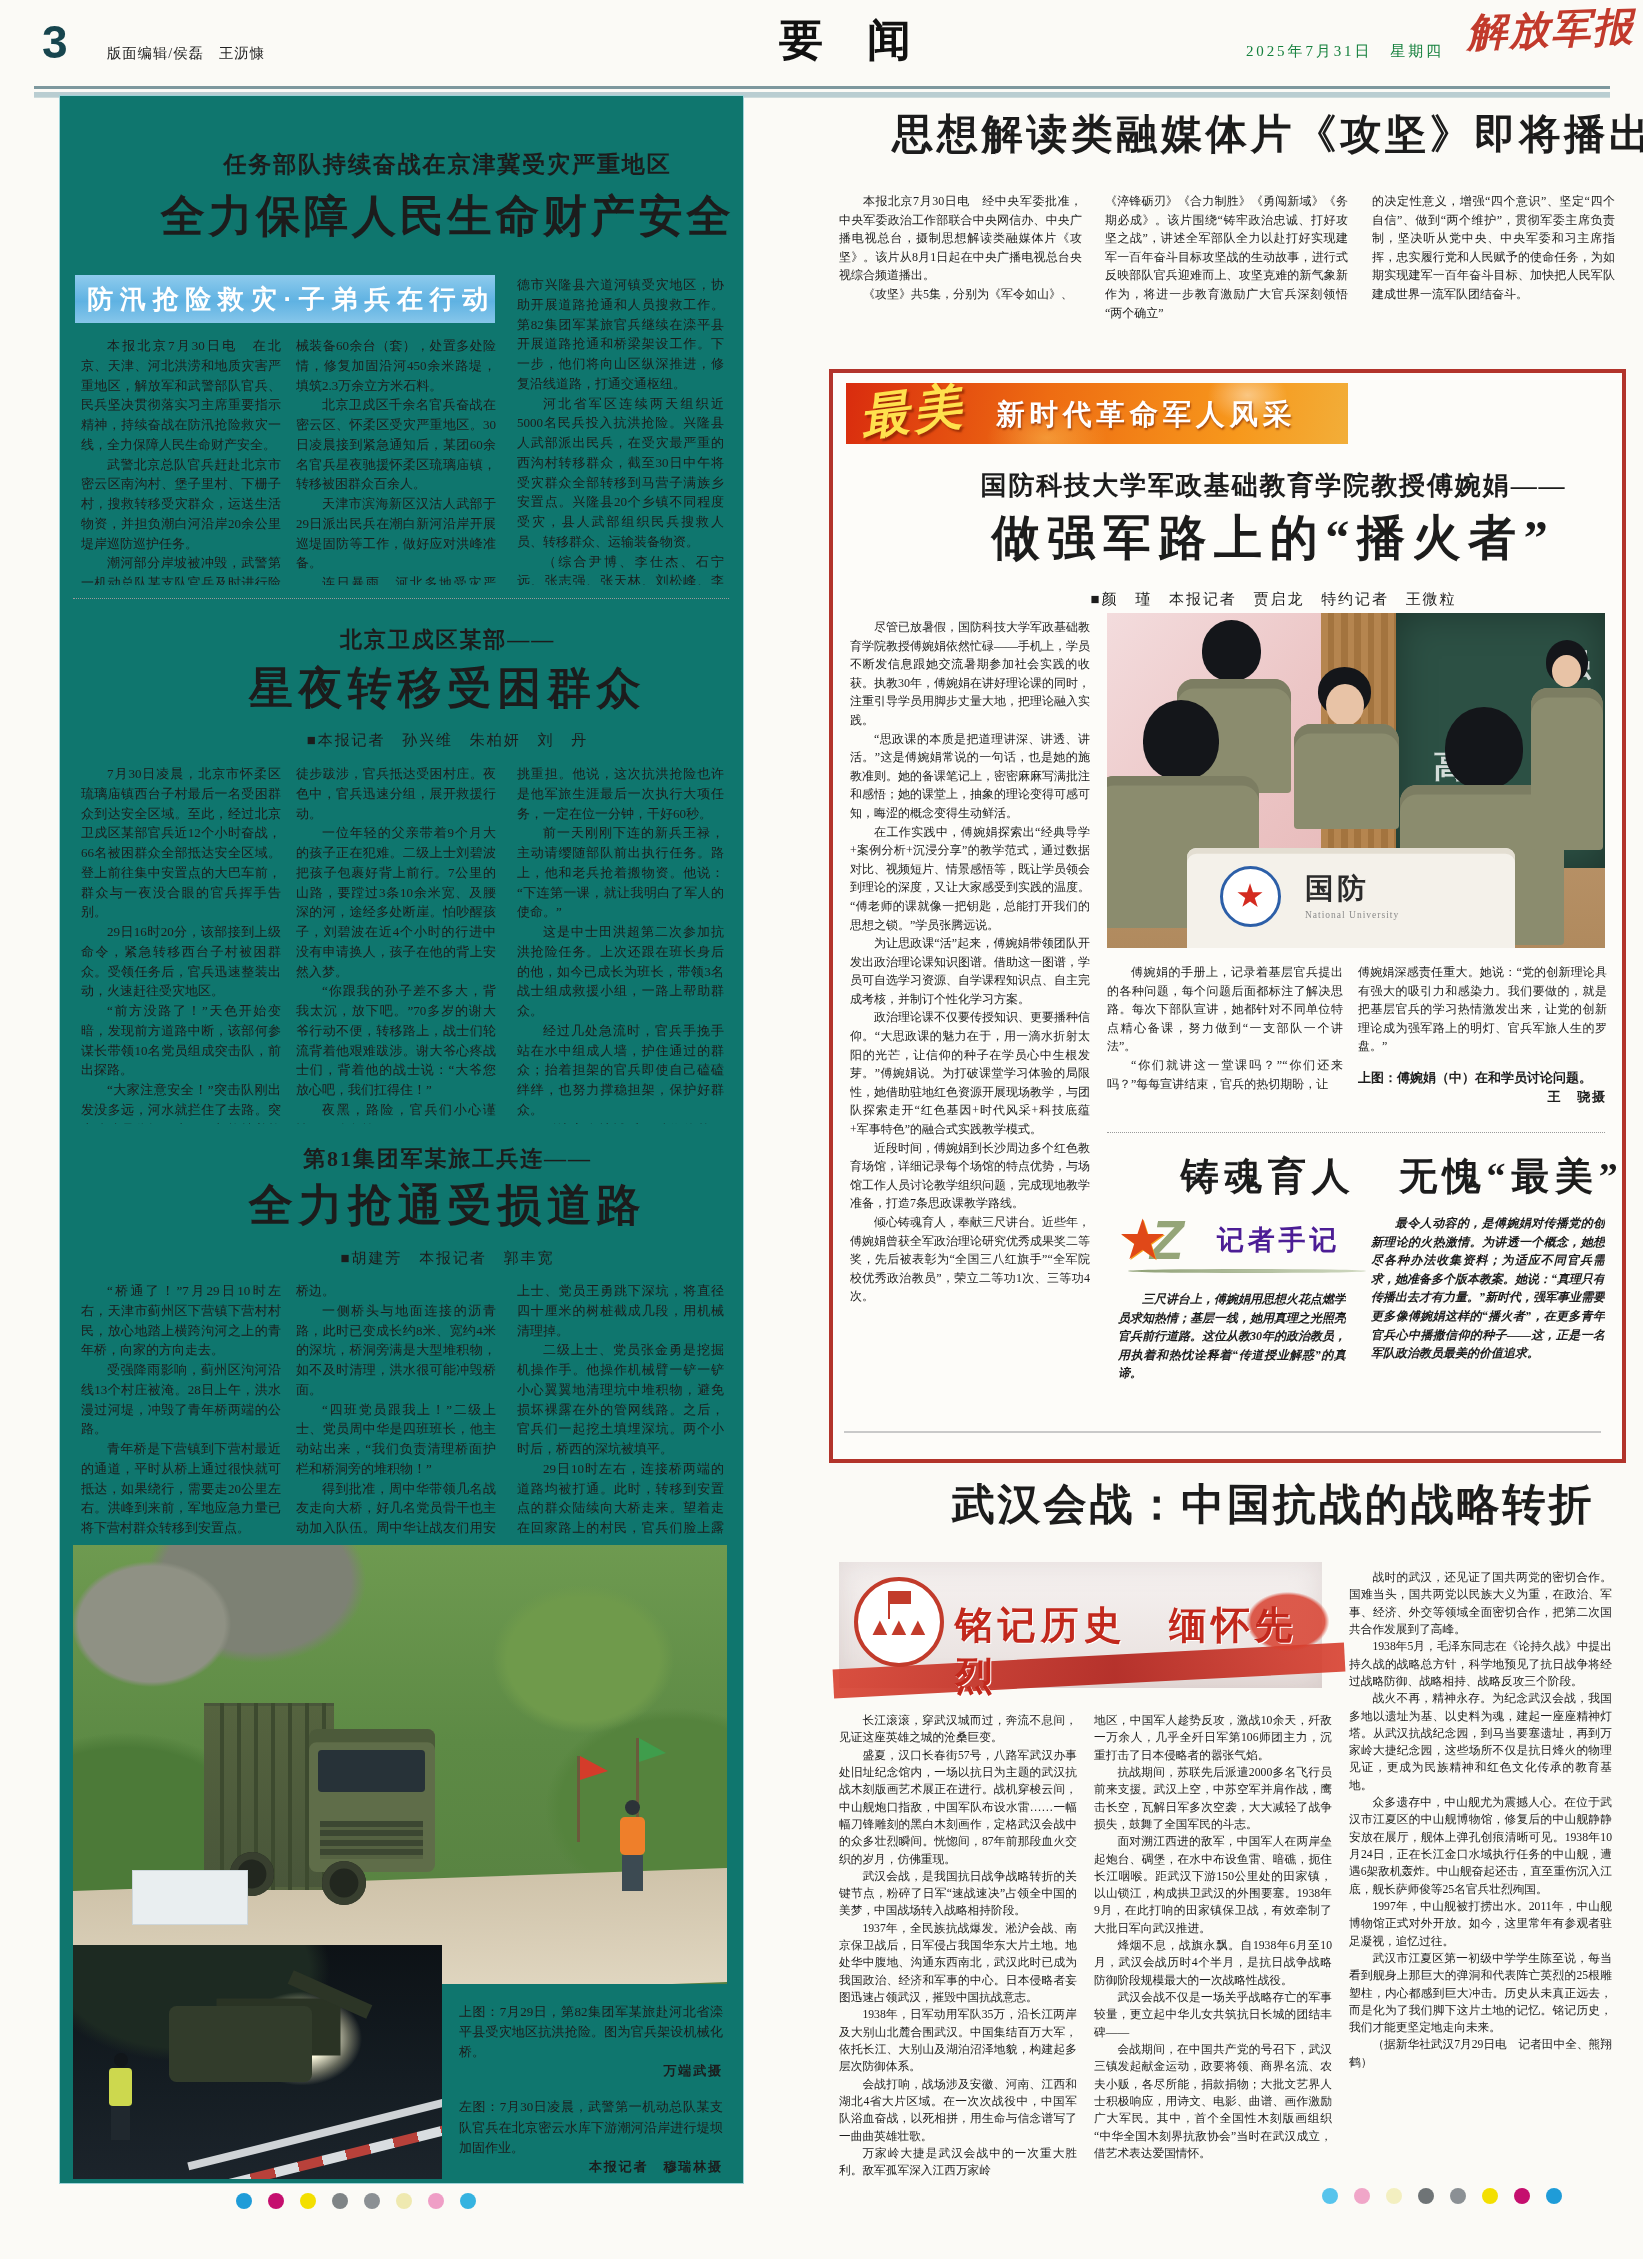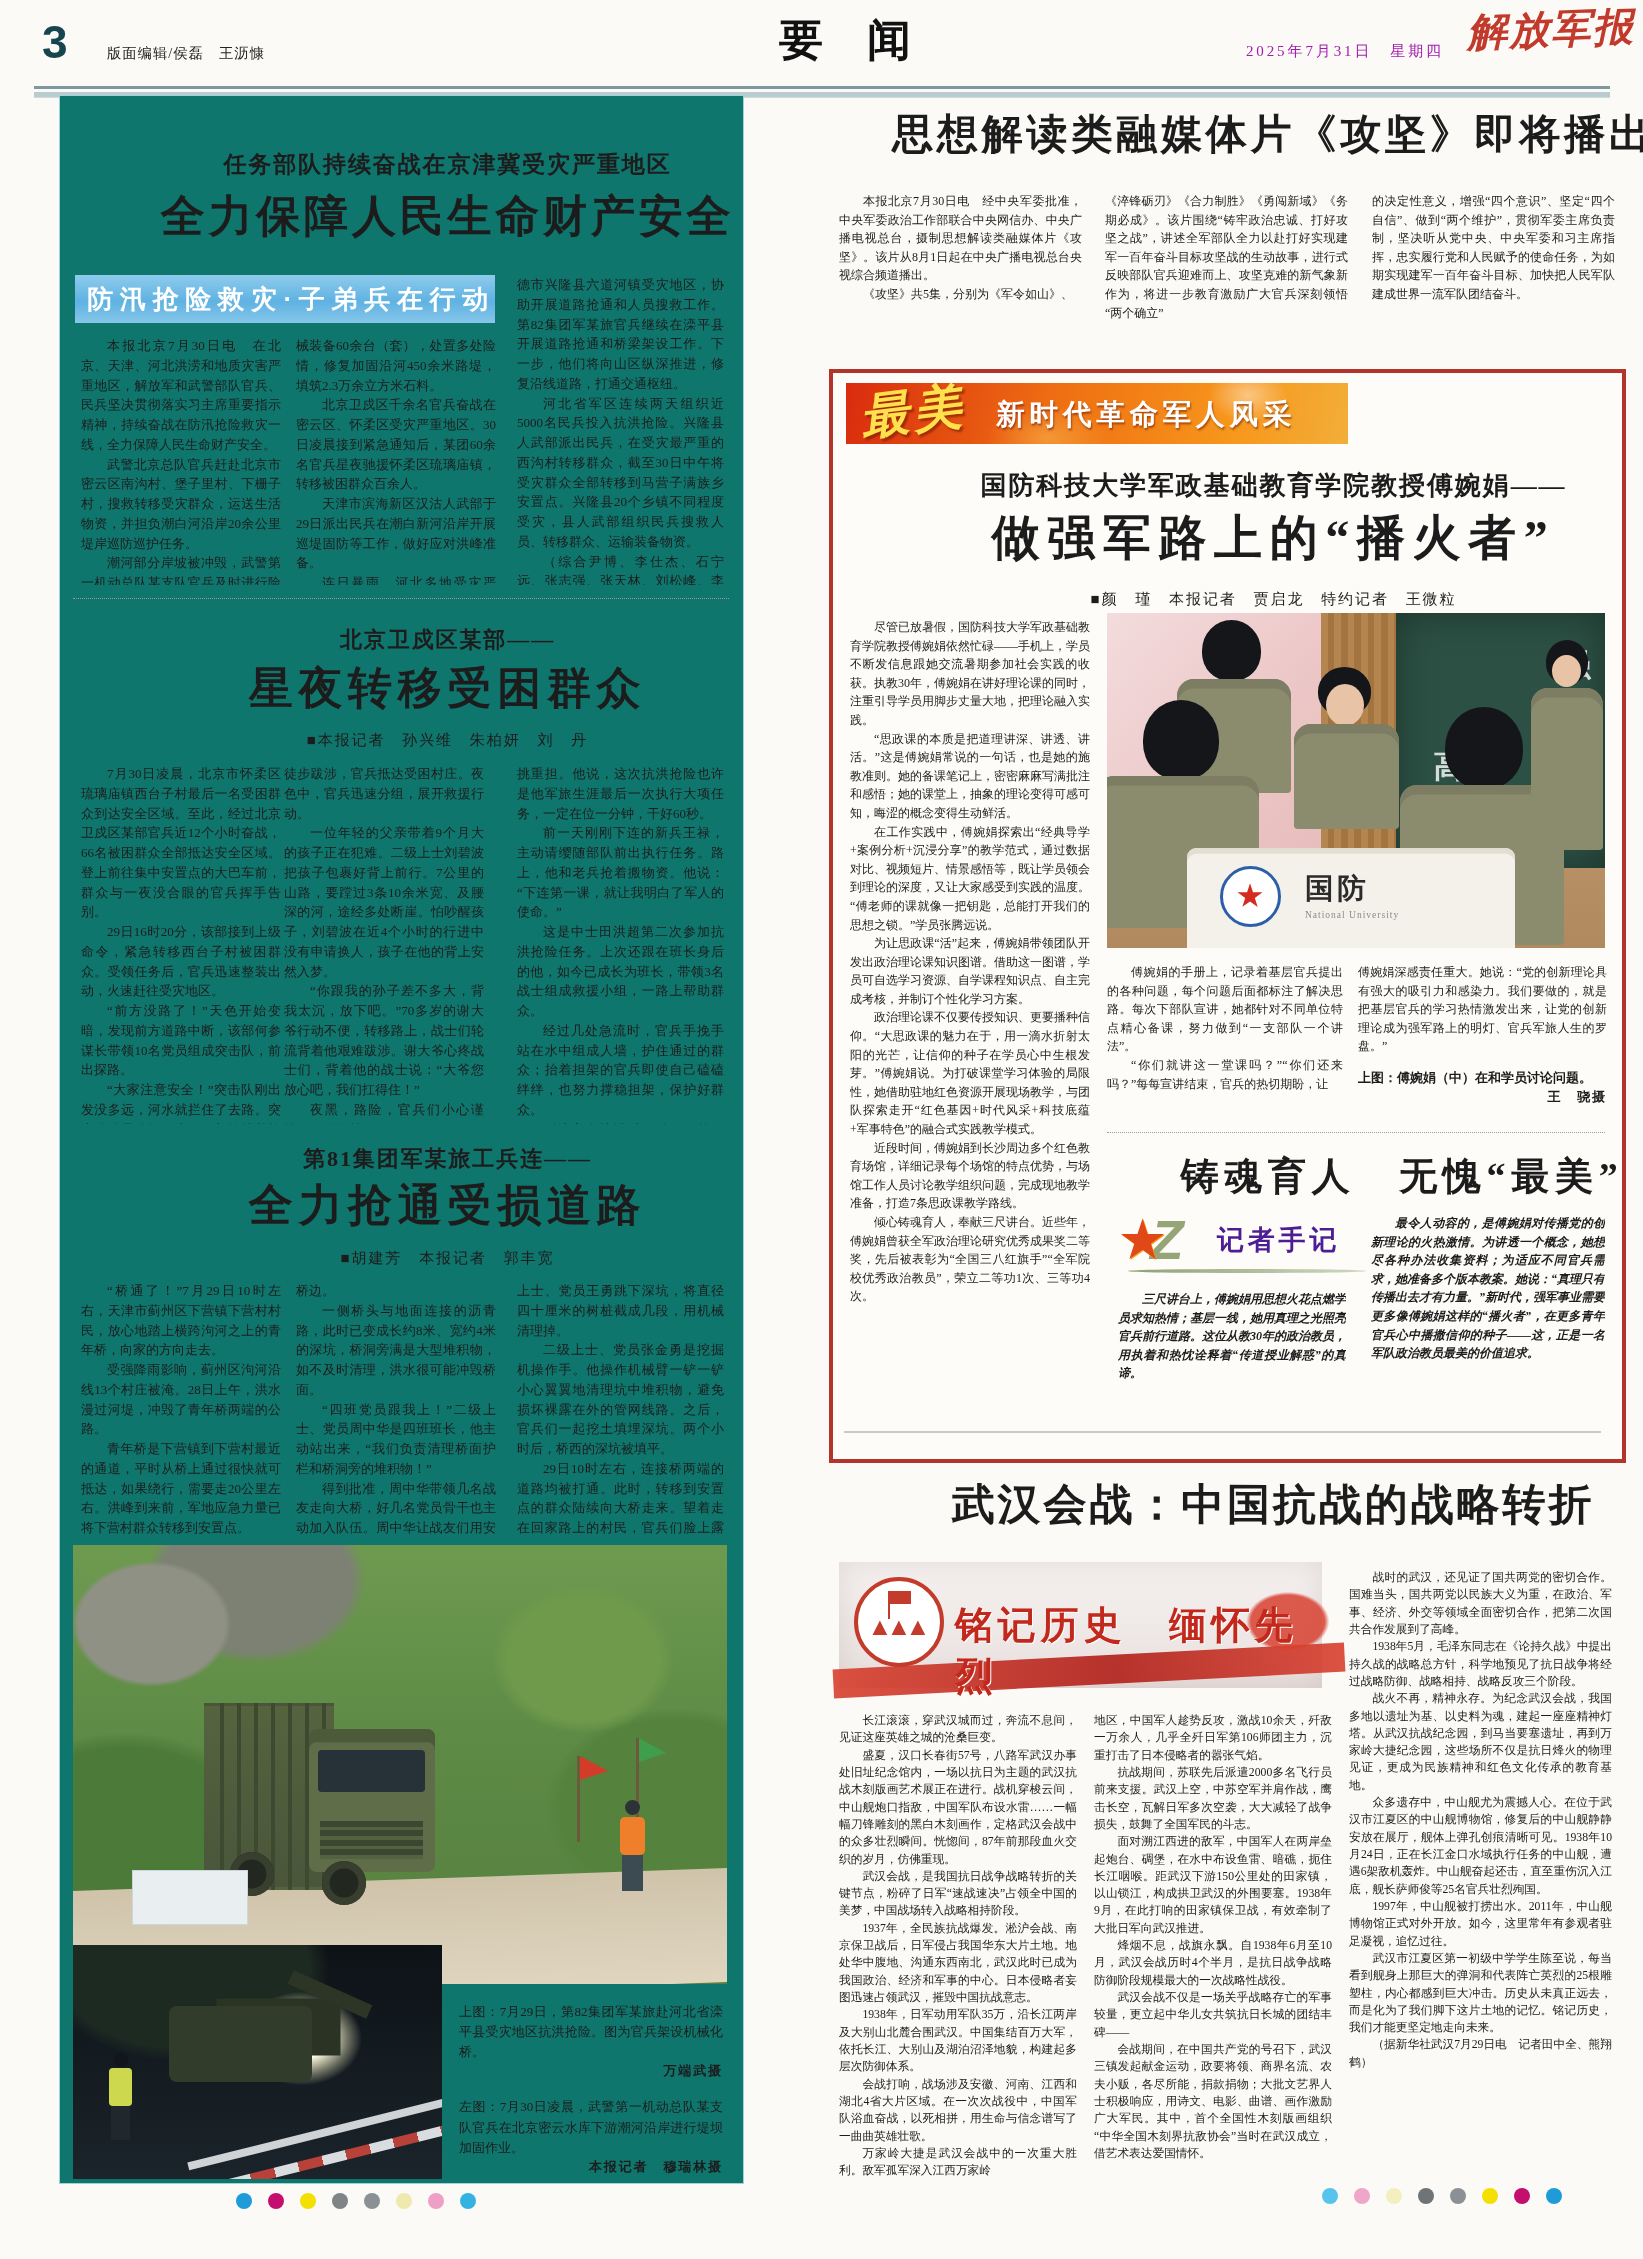--- a/index.html
+++ b/index.html
@@ -4,21 +4,21 @@
 <style>
   html,body{margin:0;padding:0;background:#e8e8e4;}
   #page{position:relative;width:1644px;height:2260px;background:#fbfaf6;margin:0 auto;
         font-family:"Liberation Serif","DejaVu Serif",serif;color:#1c1c1c;overflow:hidden;}
   .abs{position:absolute;}
   .ctr{text-align:center;padding-left:46px;}
   
   #pagenum{left:42px;top:15px;font:800 46px "Liberation Sans",sans-serif;color:#17454e;}
   #editor{left:107px;top:44px;font-size:14.3px;color:#222;letter-spacing:1px;}
   #section{left:0;right:0;top:11.4px;font:800 44px "Liberation Sans",sans-serif;letter-spacing:44px;text-indent:44px;color:#111;}
-  #hdate{right:200px;top:42px;font-size:15px;letter-spacing:2.9px;color:#a21caf;}
+  #hdate{right:200px;top:42px;font-size:15px;letter-spacing:2.9px;color:#15803d;}
   #masthead{right:9.5px;top:1.9px;font:italic 800 40px "Liberation Serif",serif;color:#c23a2c;transform:rotate(-2deg);letter-spacing:1.9px;}
   #hrule{left:34px;right:34px;top:86px;height:2.9px;background:#7d989e;border-bottom:3.8px solid #fbfaf6;box-shadow:0 5.7px 0 #b9cdd1;}
   
   .kicker{font-weight:700;font-size:23px;letter-spacing:1.9px;}
   .bigh-sans{font:900 44px "Liberation Sans",sans-serif;letter-spacing:3.8px;}
   .bigh-serif{font-weight:800;font-size:44px;letter-spacing:5.7px;}
   .byline{font-size:15px;letter-spacing:1.9px;}
   .col{position:absolute;text-align:justify;overflow:hidden;line-height:1.52;}
   .col p.para{margin:0;text-indent:2em;}
   .col p.para.noindent{text-indent:0;}
@@ -155,21 +155,21 @@
 
     <div class="abs ctr kicker" style="left:0;width:100%;top:529px;font-size:22px;">北京卫戍区某部——</div>
     <div class="abs ctr bigh-serif" style="left:0;width:100%;top:563px;">星夜转移受困群众</div>
     <div class="abs ctr byline" style="left:0;width:100%;top:635px;">■本报记者　孙兴维　朱柏妍　刘　丹</div>
     <div class="col f13" style="left:21px;top:668px;width:200px;height:360px;">
         <p class="para">7月30日凌晨，北京市怀柔区琉璃庙镇西台子村最后一名受困群众到达安全区域。至此，经过北京卫戍区某部官兵近12个小时奋战，66名被困群众全部抵达安全区域。登上前往集中安置点的大巴车前，群众与一夜没合眼的官兵挥手告别。</p>
         <p class="para">29日16时20分，该部接到上级命令，紧急转移西台子村被困群众。受领任务后，官兵迅速整装出动，火速赶往受灾地区。</p>
         <p class="para">“前方没路了！”天色开始变暗，发现前方道路中断，该部何参谋长带领10名党员组成突击队，前出探路。</p>
         <p class="para">“大家注意安全！”突击队刚出发没多远，河水就拦住了去路。突击队队员分组下水，互相搀扶着拉起绳索，为后续部队开辟安全通路。</p>
       </div>
-    <div class="col f13" style="left:224px;top:668px;width:200px;height:360px;">
+    <div class="col f13" style="left:236px;top:668px;width:200px;height:360px;">
         <p class="para noindent">徒步跋涉，官兵抵达受困村庄。夜色中，官兵迅速分组，展开救援行动。</p>
         <p class="para">一位年轻的父亲带着9个月大的孩子正在犯难。二级上士刘碧波把孩子包裹好背上前行。7公里的山路，要蹚过3条10余米宽、及腰深的河，途经多处断崖。怕吵醒孩子，刘碧波在近4个小时的行进中没有申请换人，孩子在他的背上安然入梦。</p>
         <p class="para">“你跟我的孙子差不多大，背我太沉，放下吧。”70多岁的谢大爷行动不便，转移路上，战士们轮流背着他艰难跋涉。谢大爷心疼战士们，背着他的战士说：“大爷您放心吧，我们扛得住！”</p>
         <p class="para">夜黑，路险，官兵们小心谨慎，一路向前——</p>
       </div>
     <div class="col f13" style="left:457px;top:668px;width:207px;height:360px;">
         <p class="para noindent">挑重担。他说，这次抗洪抢险也许是他军旅生涯最后一次执行大项任务，一定在位一分钟，干好60秒。</p>
         <p class="para">前一天刚刚下连的新兵王禄，主动请缨随部队前出执行任务。路上，他和老兵抢着搬物资。他说：“下连第一课，就让我明白了军人的使命。”</p>
         <p class="para">这是中士田洪超第二次参加抗洪抢险任务。上次还跟在班长身后的他，如今已成长为班长，带领3名战士组成救援小组，一路上帮助群众。</p>
         <p class="para">经过几处急流时，官兵手挽手站在水中组成人墙，护住通过的群众；抬着担架的官兵即使自己磕磕绊绊，也努力撑稳担架，保护好群众。</p>

